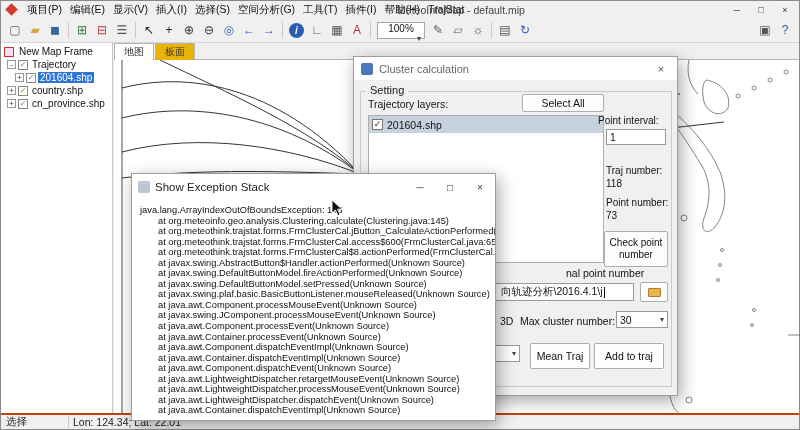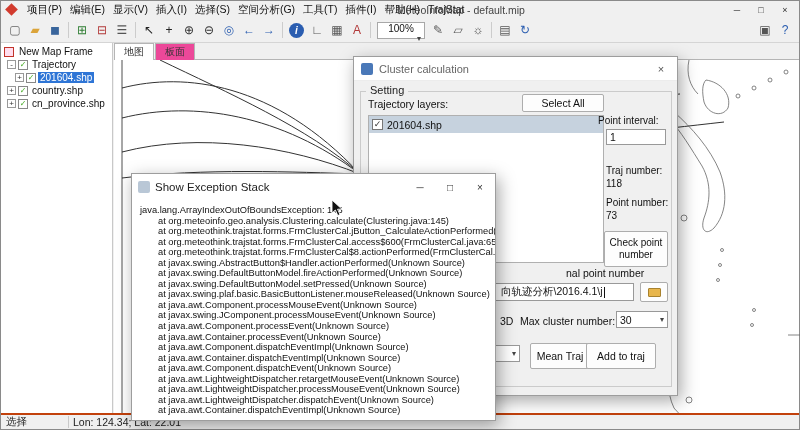--- a/index.html
+++ b/index.html
@@ -30,21 +30,21 @@
   .left-panel { position:absolute; top:42px; left:0; width:112px; bottom:16px; background:#fff; border-right:1px solid #c8c8c8; padding-top:2px; font-size:10px; z-index:2; }
   .tree-row { height:13px; display:flex; align-items:center; white-space:nowrap; color:#111; }
   .expander { width:9px; height:9px; border:1px solid #999; background:#fff; font-size:8px; line-height:7px; text-align:center; color:#333; margin:0 2px 0 0; flex:none; }
   .checkbox { width:10px; height:10px; border:1px solid #888; background:#fff; font-size:8px; line-height:8px; text-align:center; color:#4a2; margin-right:2px; flex:none; }
   .tree-label { padding:0 2px; }
   .tree-row.selected .tree-label { background:#2e75d6; color:#fff; }
   .frame-icon { width:10px; height:10px; border:1px solid #c2332a; background:#fde; margin:0 3px 0 3px; flex:none; }
 
   
   .tabs { position:absolute; top:42px; left:113px; height:17px; display:flex; font-size:10px; z-index:3; }
-  .tab { padding:1px 9px 0 9px; border:1px solid #b5b5b5; border-bottom:none; background:#ec4899; color:#333; margin-right:1px; }
+  .tab { padding:1px 9px 0 9px; border:1px solid #b5b5b5; border-bottom:none; background:#eab308; color:#333; margin-right:1px; }
   .tab.active { background:#fff; }
   .map-area { position:absolute; top:58px; left:113px; right:0; bottom:16px; background:#fff; border-top:1px solid #b5b5b5; z-index:1; }
 
   
   .statusbar { position:absolute; left:0; right:0; bottom:0; height:16px; background:#f0f0f0; border-top:2px solid #c2410c; font-size:10.5px; display:flex; align-items:center; color:#222; z-index:4; }
   .sb-mode { margin-left:5px; width:58px; }
   .sb-sep { width:1px; height:12px; background:#c9c9c9; margin:0 4px; }
 
   
   .dialog { position:absolute; background:#f0f0f0; border:1px solid #9d9d9d; box-shadow:3px 5px 16px rgba(0,0,0,.35); }
@@ -268,21 +268,21 @@
     <span class="lbl" style="left:166px;top:258px;">Max cluster number:</span>
     <div class="combo" style="left:262px;top:254px;width:52px;height:17px;">
       <span>30</span>
       <span class="arrow">▾</span>
     </div>
 
     <div class="combo" style="left:138px;top:288px;width:28px;height:17px;">
       <span class="arrow">▾</span>
     </div>
     <div class="btn" style="left:176px;top:286px;width:60px;height:26px;">Mean Traj</div>
-    <div class="btn" style="left:232px;top:286px;width:70px;height:26px;">Add to traj</div>
+    <div class="btn" style="left:240px;top:286px;width:70px;height:26px;">Add to traj</div>
   </div>
 
   <div class="dialog" id="exc-dlg">
     <div class="exc-titlebar">
       <span class="exc-icon"></span>
       <span class="exc-title">Show Exception Stack</span>
       <span class="exc-btns">
         <span class="exc-btn">─</span>
         <span class="exc-btn">□</span>
         <span class="exc-btn">×</span>

